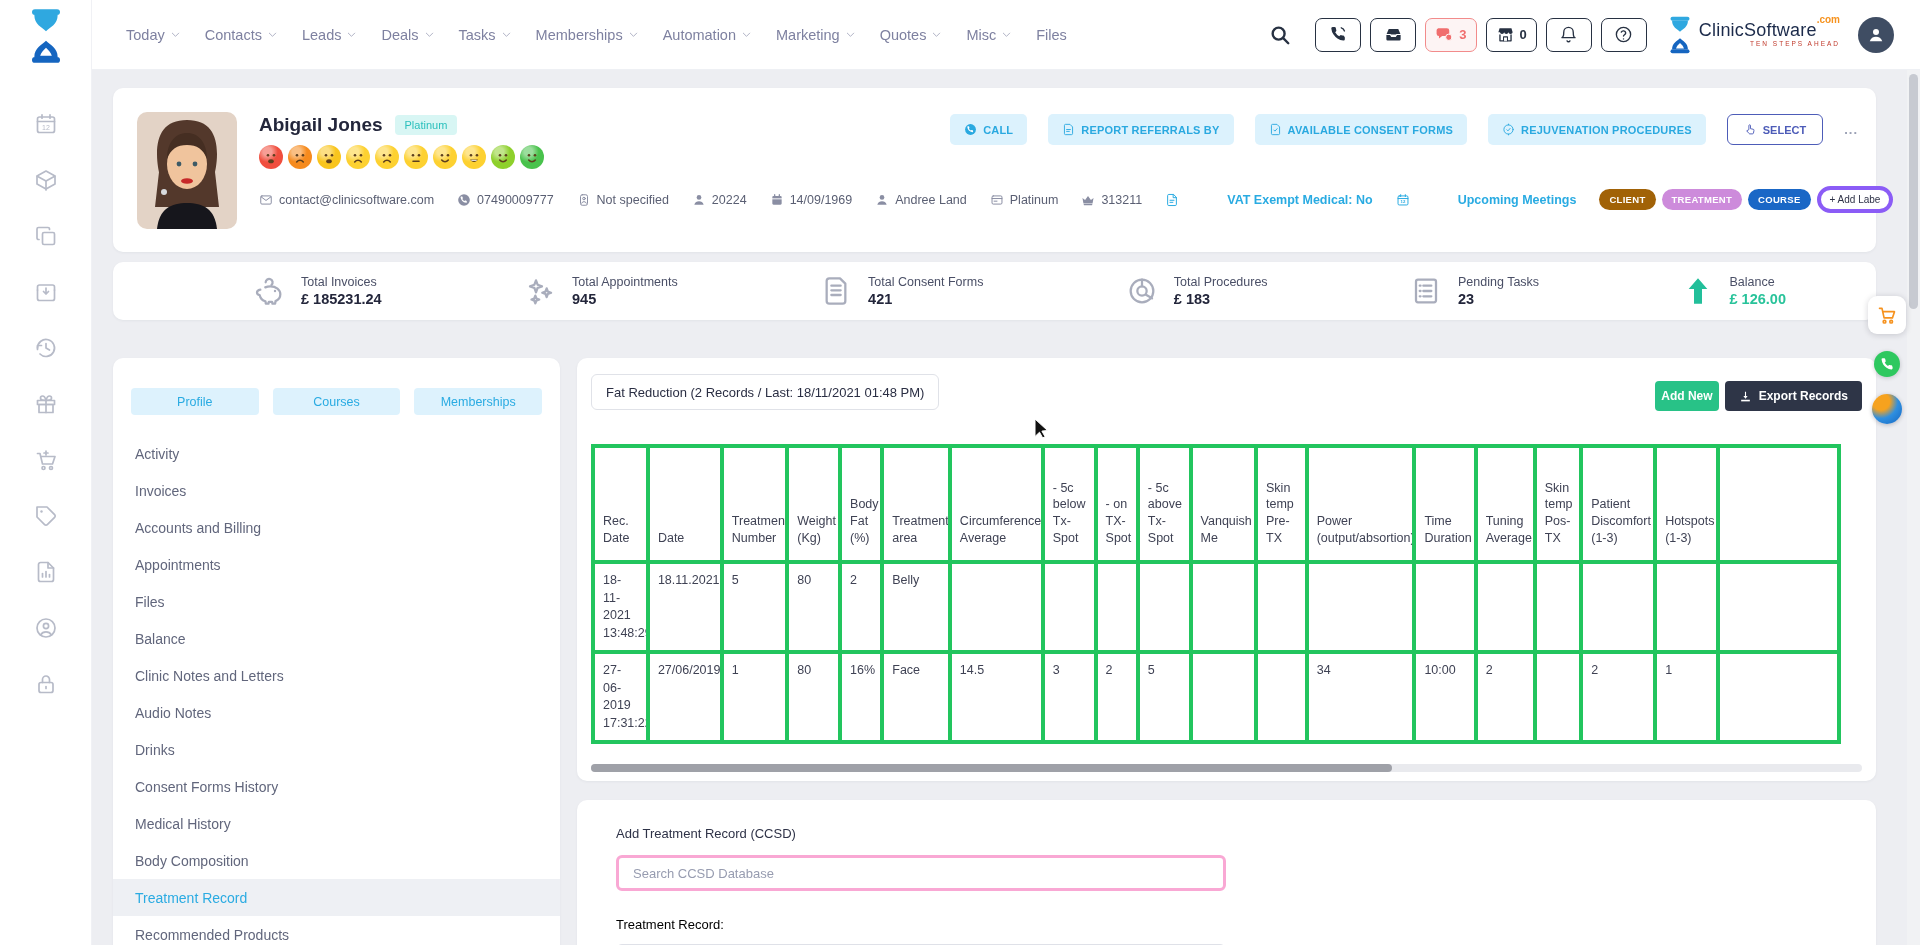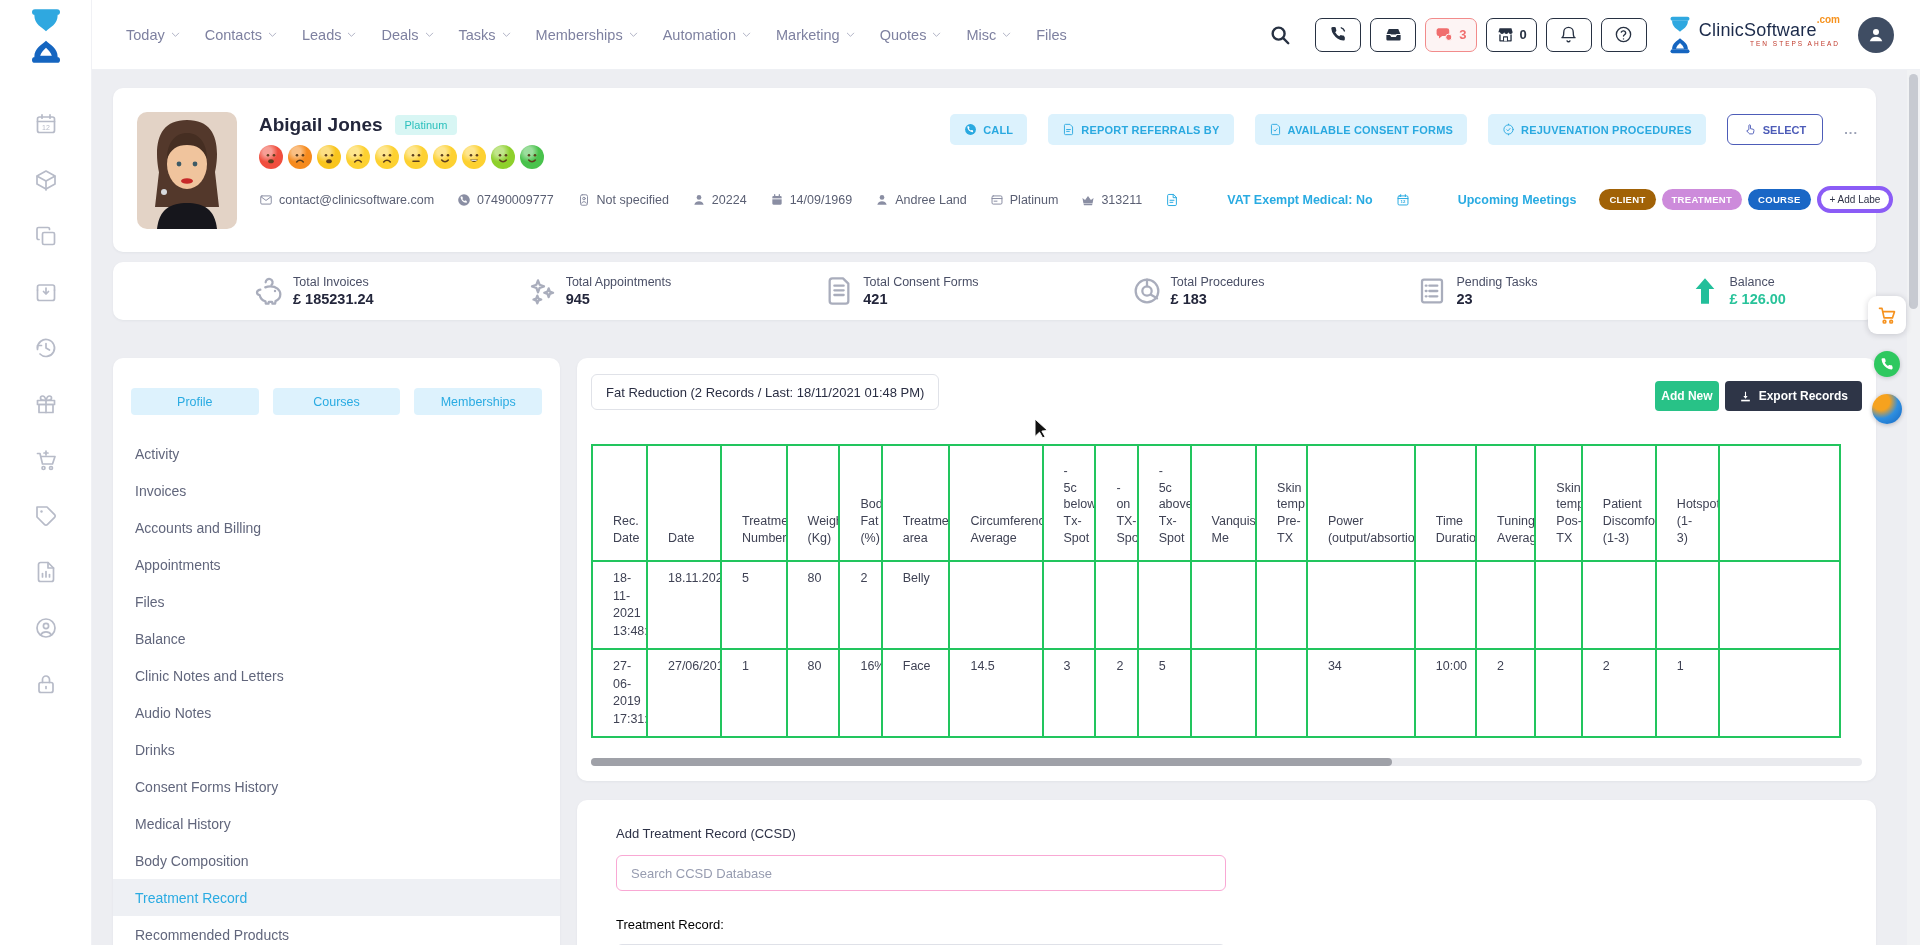--- a/index.html
+++ b/index.html
@@ -64,21 +64,21 @@
   .lbl-add { background:#fff; border:4px solid #8b5cf6; color:#2e3247; font-size:10px; padding:4px 9px; border-radius:20px; cursor:pointer; white-space:nowrap; }
   .pc-actions { position:absolute; top:26px; right:18px; display:flex; align-items:center; gap:21px; }
   .act-btn { background:#dcf2fd; color:#2aa9e0; border:none; font-family:inherit; font-size:11px; font-weight:bold; padding:9px 14px; border-radius:5px; display:flex; align-items:center; gap:6px; cursor:pointer; letter-spacing:.2px; white-space:nowrap; }
   .act-btn svg { width:13px; height:13px; }
   .select-btn { background:#fff; border:1.4px solid #4d5cb8; color:#4d5cb8; font-family:inherit; font-size:11px; font-weight:bold; padding:8px 16px; border-radius:6px; display:flex; align-items:center; gap:6px; cursor:pointer; }
   .select-btn svg { width:13px; height:13px; }
   .more-dots { color:#9aa0b4; font-size:13px; letter-spacing:1px; cursor:pointer; font-weight:bold; }
 
   
   .stats-card { height:58px; display:flex; align-items:center; padding:0 90px 0 140px; justify-content:space-between; margin-bottom:38px; }
-  .stat { display:flex; align-items:center; gap:8px; }
+  .stat { display:flex; align-items:center; gap:16px; }
   .stat svg { width:32px; height:32px; color:#a9adbc; }
   .stat .st-label { font-size:12.5px; color:#4a4f66; }
   .stat .st-value { font-size:14.5px; font-weight:bold; color:#23263b; margin-top:2px; }
 
   
   .cols { display:flex; gap:17px; align-items:stretch; height:593px; }
   .left-panel { width:447px; flex:0 0 447px; padding-top:30px; border-radius:10px 10px 0 0; }
   .tabs { display:flex; gap:14px; padding:0 18px; }
   .tab { flex:1; height:27px; background:#ddf2fd; color:#29abe2; font-size:12.5px; display:flex; align-items:center; justify-content:center; border-radius:4px; cursor:pointer; }
   .menu { list-style:none; margin-top:20px; }
@@ -90,30 +90,30 @@
   
   .records-panel { height:423px; padding:16px 14px; }
   .records-head { display:flex; align-items:flex-start; }
   .filter { width:348px; height:36px; border:1px solid #e0e2e8; border-radius:6px; display:flex; align-items:center; padding:0 14px; font-size:13px; color:#2a2e43; cursor:pointer; background:#fff; white-space:nowrap; overflow:hidden; }
   .records-actions { margin-left:auto; display:flex; gap:6px; margin-top:7px; }
   .btn-addnew { background:#28c287; color:#fff; border:none; font-family:inherit; font-size:12px; font-weight:bold; padding:8px 6px; border-radius:4px; cursor:pointer; }
   .btn-export { background:#2e3547; color:#fff; border:none; font-family:inherit; font-size:12px; font-weight:bold; padding:8px 14px; border-radius:4px; cursor:pointer; display:flex; align-items:center; gap:7px; }
   .btn-export svg { width:13px; height:13px; }
   .table-wrap { margin-top:33px; overflow:hidden; }
   table { border-collapse:collapse; table-layout:fixed; width:1250px; }
-  th, td { border:2px solid #22c55e; font-size:12.5px; color:#3f4254; text-align:left; padding:8px 20px; overflow:hidden; }
+  th, td { border:4px solid #22c55e; font-size:12.5px; color:#3f4254; text-align:left; padding:8px 8px; overflow:hidden; }
   th { vertical-align:bottom; height:116px; padding-bottom:13px; font-weight:normal; line-height:1.35; }
   td { vertical-align:top; height:87px; line-height:1.4; }
   .hscroll { margin-top:20px; height:8px; background:#e9eaee; border-radius:4px; position:relative; cursor:pointer; }
   .hthumb { position:absolute; left:0; top:0; height:8px; width:63%; background:#9fa1a8; border-radius:4px; }
 
   
   .ccsd-panel { flex:1; padding:26px 39px; border-radius:10px 10px 0 0; }
   .ccsd-title { font-size:13px; color:#2e3247; }
-  .ccsd-search { margin-top:14px; width:610px; height:36px; border:1px solid #f9a8d4; border-radius:6px; padding:0 14px; font-family:inherit; font-size:13px; color:#1d4ed8; outline:none; }
+  .ccsd-search { margin-top:14px; width:610px; height:36px; border:3px solid #f9a8d4; border-radius:6px; padding:0 14px; font-family:inherit; font-size:13px; color:#1d4ed8; outline:none; }
   .ccsd-search::placeholder { color:#9ardaa; color:#979cb0; }
   .ccsd-label { margin-top:26px; font-size:13px; color:#000000; }
   .ccsd-textarea { margin-top:12px; width:610px; height:46px; border:1px solid #dfe1e8; border-radius:6px; background:#fff; cursor:text; }
 
   
   .vscroll { position:absolute; right:0; top:70px; width:13px; height:875px; background:#f1f2f4; z-index:20; }
   .vthumb { position:absolute; top:4px; left:2px; width:9px; height:235px; background:#c7cad1; border-radius:5px; }
 
   
   .float-widgets { position:absolute; right:14px; top:296px; display:flex; flex-direction:column; align-items:center; gap:17px; z-index:21; }

